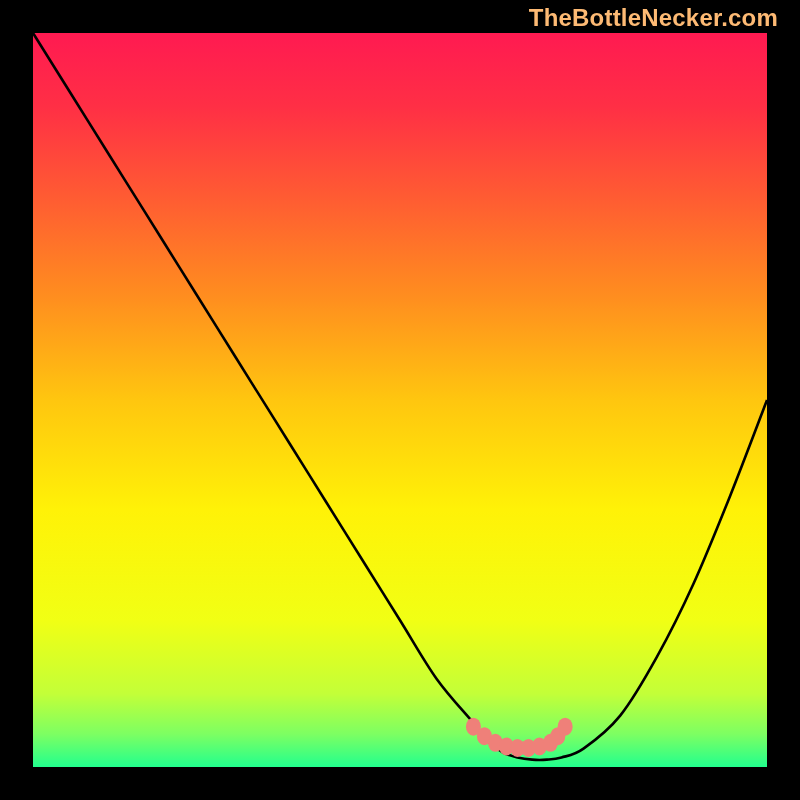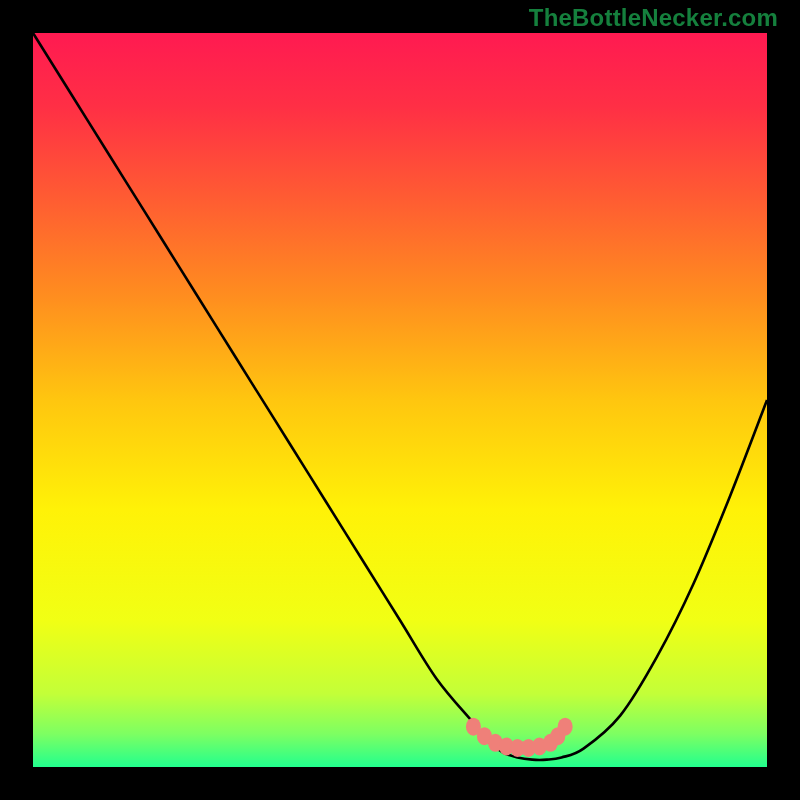--- a/index.html
+++ b/index.html
@@ -15,21 +15,21 @@
     width: 800px;
     height: 800px;
   }
   .watermark {
     position: absolute;
     top: 4px;
     right: 22px;
     font-family: Arial, Helvetica, sans-serif;
     font-size: 24px;
     font-weight: bold;
-    color: #15803d;
+    color: #fdba74;
     letter-spacing: 0.2px;
     z-index: 10;
   }
   svg {
     position: absolute;
     top: 0;
     left: 0;
   }
 </style>
 </head>

